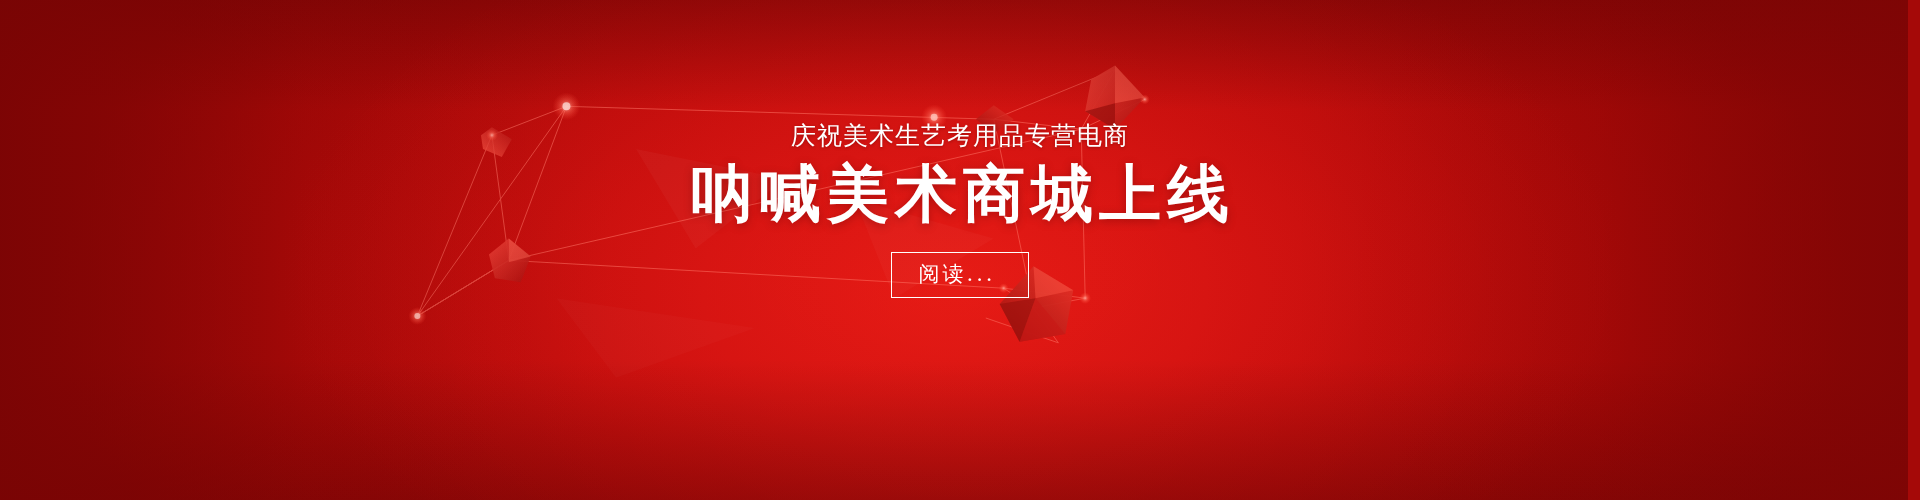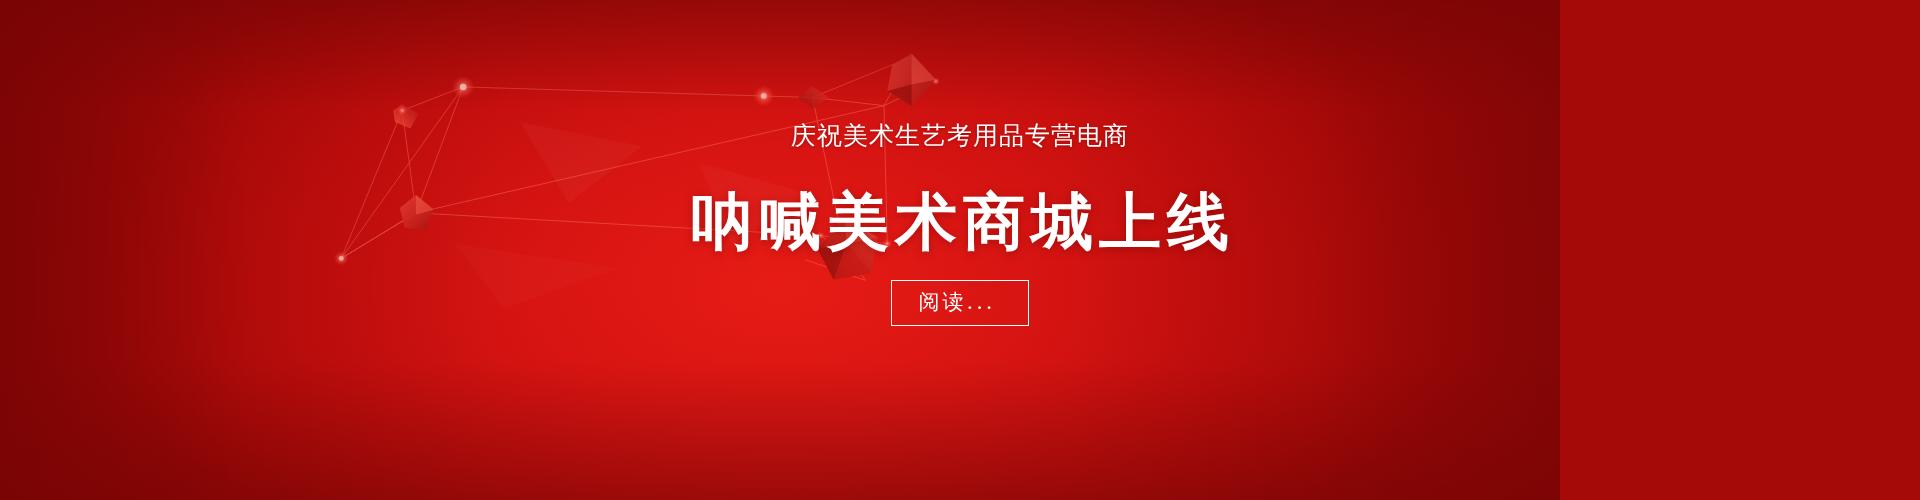--- a/index.html
+++ b/index.html
@@ -5,21 +5,21 @@
   * { margin:0; padding:0; box-sizing:border-box; }
   html, body {
     width:1920px; height:500px;
     overflow:hidden;
     background:#a50908;
     font-family:"Liberation Sans", sans-serif;
   }
 
   .banner {
     position:relative;
-    width:1560px;
+    width:1908px;
     height:500px;
     overflow:hidden;
     background:
       radial-gradient(ellipse 900px 520px at 50% 58%, #e21512 0%, #d31110 28%, #bf0d0c 52%, #a80908 76%, #970706 100%);
   }
 
   
   .vignette {
     position:absolute; inset:0;
     background:
@@ -45,21 +45,21 @@
     margin-top:120px;
     font-size:25px;
     line-height:30px;
     color:#ffffff;
     letter-spacing:1px;
     font-weight:400;
     text-shadow:0 1px 3px rgba(90,0,0,0.45);
   }
 
   .headline {
-    margin-top:36px;
+    margin-top:8px;
     font-size:62px;
     line-height:72px;
     color:#ffffff;
     font-family:"DejaVu Serif", "Liberation Serif", serif;
     font-weight:700;
     letter-spacing:6px;
     text-indent:6px;
     text-shadow:0 2px 8px rgba(80,0,0,0.35);
     text-align:right;
   }

